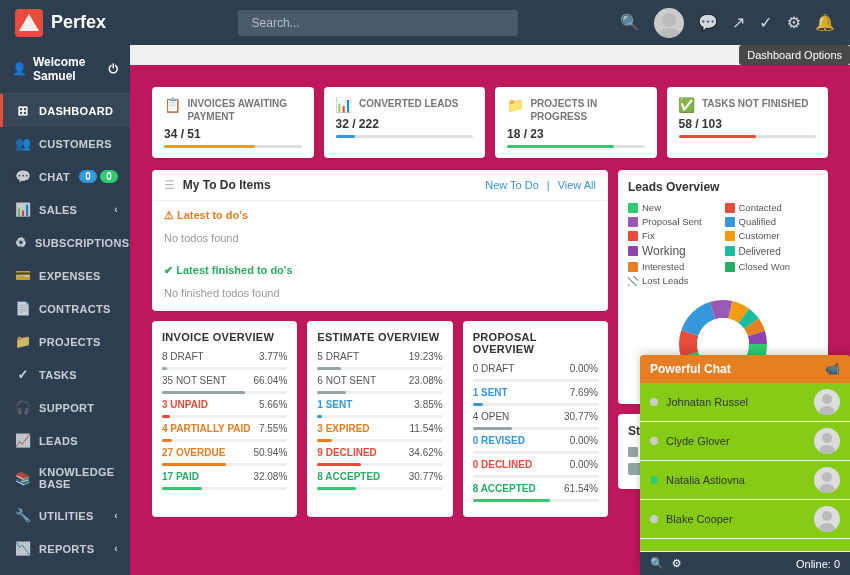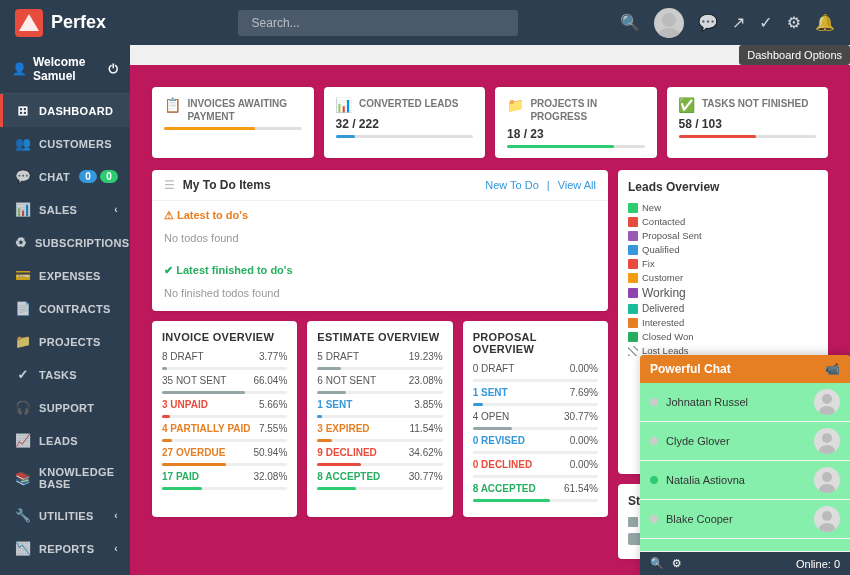--- a/index.html
+++ b/index.html
@@ -179,21 +179,21 @@
     .leads-panel {
       background: white;
       border-radius: 4px;
       box-shadow: 0 1px 3px rgba(0,0,0,0.1);
       margin-bottom: 10px;
       padding: 10px;
     }
     .leads-title { font-size: 12px; font-weight: 600; color: #333; margin-bottom: 8px; }
     .leads-legend {
       display: grid;
-      grid-template-columns: 1fr;
+      grid-template-columns: 1fr 1fr;
       gap: 3px;
       margin-bottom: 8px;
       font-size: 10px;
     }
     .legend-item { display: flex; align-items: center; gap: 4px; }
     .legend-dot { width: 10px; height: 10px; border-radius: 1px; flex-shrink: 0; }
     .donut-container { display: flex; justify-content: center; }
 
     
     .stats-project-panel {
@@ -226,21 +226,21 @@
     .ov-pct { font-size: 10px; color: #555; }
     .ov-bar { height: 3px; background: #eee; border-radius: 2px; margin-bottom: 5px; }
     .ov-bar-fill { height: 100%; border-radius: 2px; }
 
     
     .chat-overlay {
       position: fixed;
       right: 0;
       bottom: 0;
       width: 210px;
-      background: #86efac;
+      background: #84cc16;
       border-radius: 4px 4px 0 0;
       box-shadow: 0 -2px 10px rgba(0,0,0,0.2);
       z-index: 200;
     }
     .chat-header {
       background: #e67e22;
       color: white;
       padding: 7px 10px;
       display: flex;
       align-items: center;
@@ -384,20 +384,21 @@
   <div class="content">
 
     <div class="dashboard-options-btn">Dashboard Options</div>
 
     <div class="stats-row" id="stats-row">
         <div class="stat-card">
     <div class="stat-card-header">
       <span class="stat-icon">📋</span>
       <span class="stat-label">Invoices Awaiting Payment</span>
     </div>
+    <div class="stat-value">34 / 51</div>
     <div class="stat-bar">
       <div class="stat-bar-fill" style="width:66%;background:#f39c12;"></div>
     </div>
   </div>
         <div class="stat-card">
     <div class="stat-card-header">
       <span class="stat-icon">📊</span>
       <span class="stat-label">Converted Leads</span>
     </div>
     <div class="stat-value">32 / 222</div>

